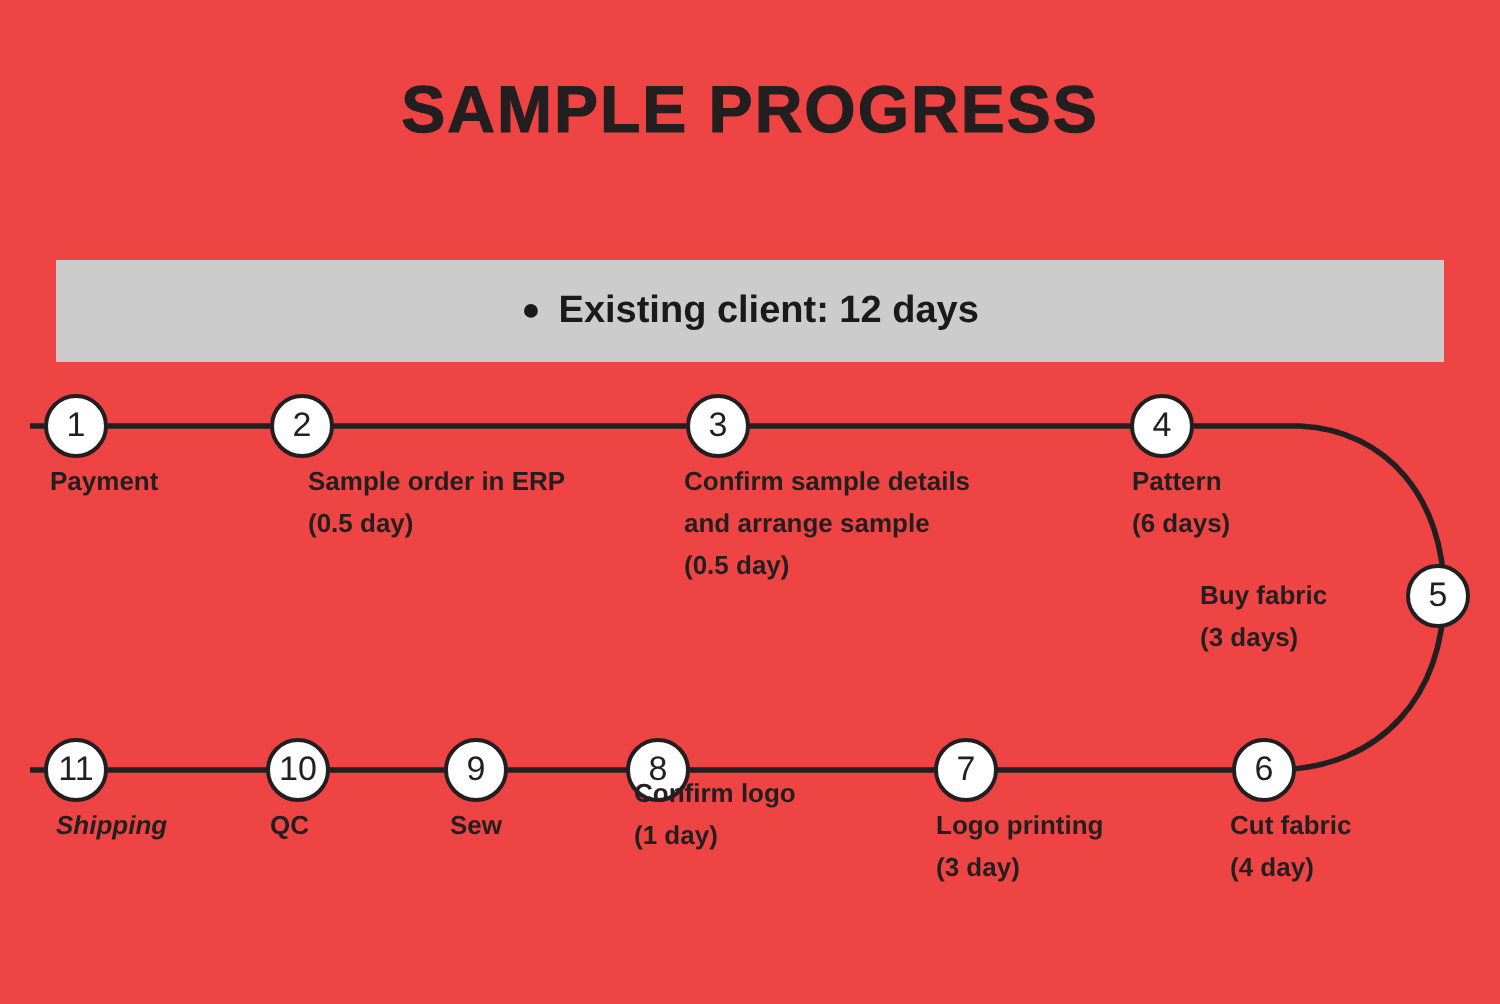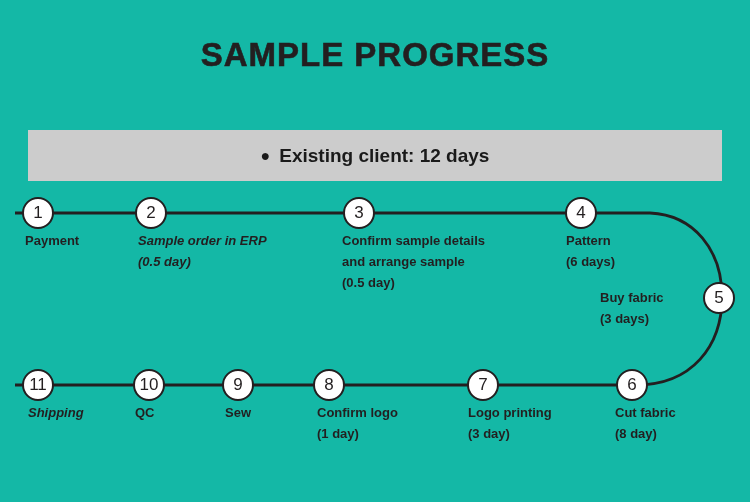--- a/index.html
+++ b/index.html
@@ -1,20 +1,20 @@
 <!DOCTYPE html>
 <html><head>
 <meta charset="utf-8">
 <style>
   html, body { margin: 0; padding: 0; background: #fff; }
   .stage {
     position: relative;
     width: 750px;
     height: 502px;
-    background: #14b8a6;
+    background: #ef4444;
     overflow: hidden;
     font-family: "Liberation Sans", sans-serif;
     color: #231f20;
   }
   .title {
     position: absolute;
     top: 36px;
     left: 0;
     width: 750px;
     text-align: center;
@@ -95,32 +95,32 @@
   <div class="node" style="left:565px; top:197px;">4</div>
   <div class="node" style="left:703px; top:282px;">5</div>
   <div class="node" style="left:616px; top:369px;">6</div>
   <div class="node" style="left:467px; top:369px;">7</div>
   <div class="node" style="left:313px; top:369px;">8</div>
   <div class="node" style="left:222px; top:369px;">9</div>
   <div class="node" style="left:133px; top:369px;">10</div>
   <div class="node" style="left:22px;  top:369px;">11</div>
 
   <div class="lbl" style="left:25px;  top:230px;">Payment</div>
-  <div class="lbl" style="left:138px; top:230px;font-style:italic;">Sample order in ERP
+  <div class="lbl" style="left:154px; top:230px;">Sample order in ERP
 (0.5 day)</div>
   <div class="lbl" style="left:342px; top:230px;">Confirm sample details
 and arrange sample
 (0.5 day)</div>
   <div class="lbl" style="left:566px; top:230px;">Pattern
 (6 days)</div>
   <div class="lbl" style="left:600px; top:287px;">Buy fabric
 (3 days)</div>
   <div class="lbl" style="left:615px; top:402px;">Cut fabric
-(8 day)</div>
+(4 day)</div>
   <div class="lbl" style="left:468px; top:402px;">Logo printing
 (3 day)</div>
-  <div class="lbl" style="left:317px; top:402px;">Confirm logo
+  <div class="lbl" style="left:317px; top:386px;">Confirm logo
 (1 day)</div>
   <div class="lbl" style="left:225px; top:402px;">Sew</div>
   <div class="lbl" style="left:135px; top:402px;">QC</div>
   <div class="lbl" style="left:28px;  top:402px;font-style:italic;">Shipping</div>
 
 </div>
 
 </body></html>

